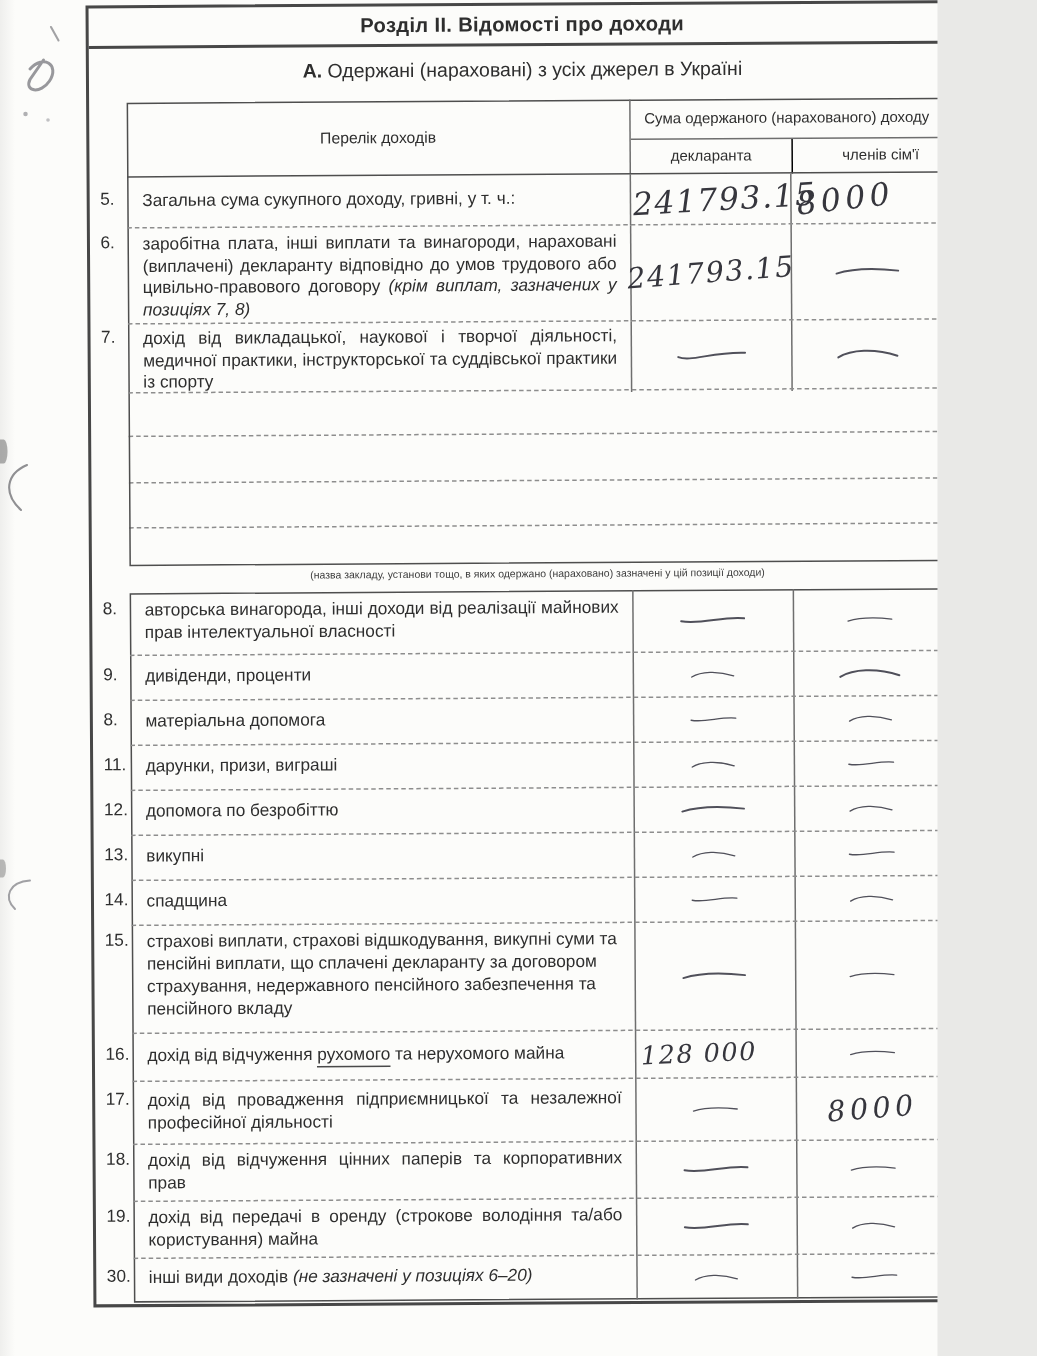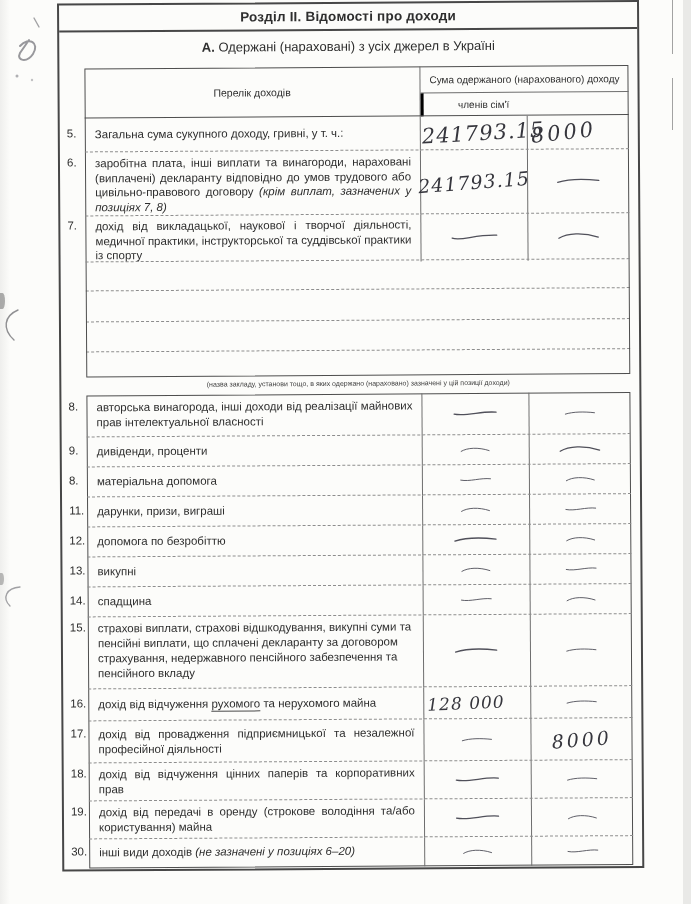--- a/index.html
+++ b/index.html
@@ -1,17 +1,17 @@
 <!DOCTYPE html>
 <html><head>
 <meta charset="utf-8">
 <style>
   html,body{margin:0;padding:0;background:#e9e9e7;}
   .scan{
-    position:relative;width:683px;height:904px;margin:0;
+    position:relative;width:625px;height:904px;margin:0;
     background:#fcfcfa;overflow:hidden;
     font-family:"Liberation Sans",sans-serif;color:#2e2e2e;
   }
   .scan::before{ 
     content:"";position:absolute;left:0;top:0;width:10px;height:100%;
     background:linear-gradient(90deg,rgba(120,120,120,.10),rgba(120,120,120,0));
     pointer-events:none;
   }
   .frame{
     position:absolute;left:57px;top:2px;width:578px;height:864px;
@@ -51,21 +51,21 @@
   
   .t1head{display:grid;grid-template-columns:25px 335px 209px;height:50px;position:relative;}
   .t1head::after{content:"";position:absolute;left:25px;right:0;bottom:0;
     border-bottom:1.5px solid #4e4e4e;}
   .hlist{display:flex;align-items:center;justify-content:center;font-size:10.5px;}
   .hsumcol{border-left:1px solid #6e6e6e;display:flex;flex-direction:column;}
   .hsum{height:26px;border-bottom:1px solid #6e6e6e;display:flex;align-items:center;
     justify-content:center;font-size:10px;}
   .hsub{flex:1;display:grid;grid-template-columns:107px 102px;}
   .hd,.hf{display:flex;align-items:center;justify-content:center;font-size:10px;}
-  .hf{border-left:3px solid #000000;padding-left:16px;}
+  .hf{border-left:1px solid #000000;padding-left:16px;}
 
   
   .brow{margin-left:25px;box-sizing:border-box;border-bottom:1px dashed #8d8d8d;}
   .brow.last{border-bottom:none;}
   .caption{margin-left:25px;width:544px;text-align:center;font-size:7px;
     line-height:9px;margin-top:3px;color:#3d3d3d;}
 
   
   .hw{font-family:"DejaVu Serif",serif;font-style:italic;color:#36363d;
     white-space:nowrap;letter-spacing:1px;display:inline-block;}
@@ -126,20 +126,21 @@
 
     <div class="tbl tbl1">
       <div class="tblbox"></div>
 
       <div class="t1head">
         <div class="gut"></div>
         <div class="hlist">Перелік доходів</div>
         <div class="hsumcol">
           <div class="hsum">Сума одержаного (нарахованого) доходу</div>
           <div class="hsub">
+            <div class="hd">декларанта</div>
             <div class="hf">членів сім'ї</div>
           </div>
         </div>
       </div>
 
       <div class="trow sep" style="height:34px;--pt:9px">
         <div class="gut">5.</div>
         <div class="ct"><span>Загальна сума сукупного доходу, гривні, у т. ч.:</span></div>
         <div class="cv decl left">
           <span class="hw hw-xl" style="transform:rotate(-3deg);margin-left:-2px">241793.15</span>

